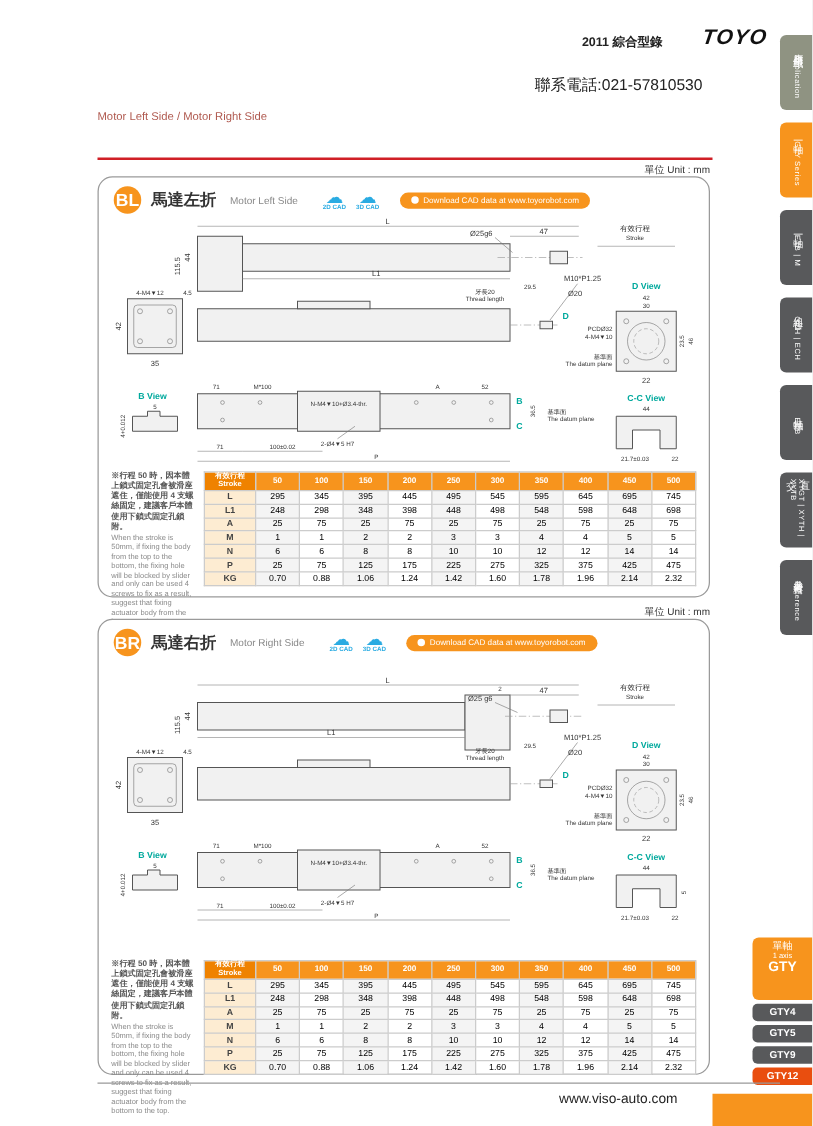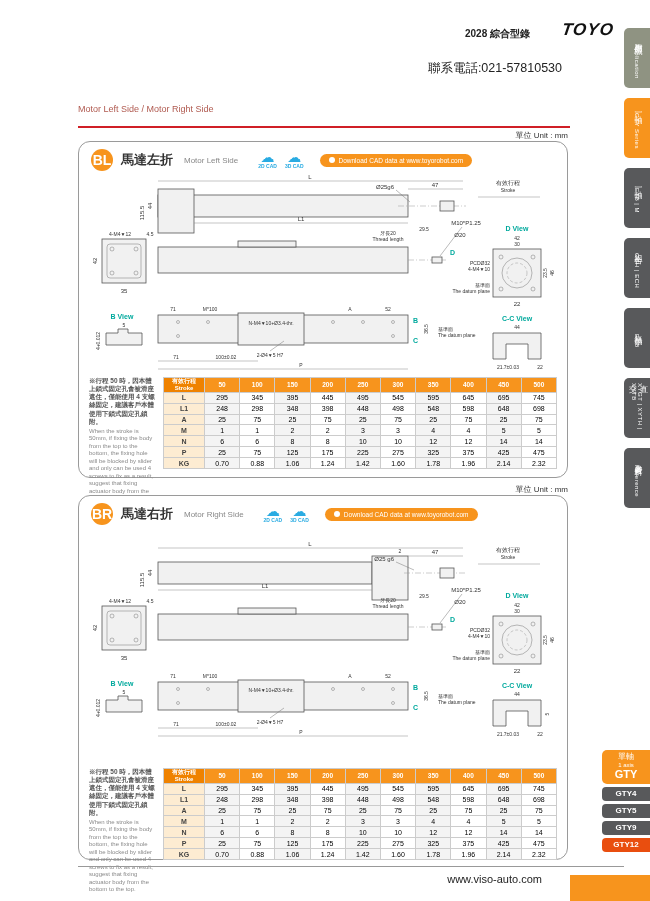--- a/index.html
+++ b/index.html
@@ -4,21 +4,21 @@
 <style>
   html,body{margin:0;padding:0;background:#e9e9e9;}
   .page{position:relative;width:650px;height:901px;background:#fff;font-family:"Liberation Sans",sans-serif;overflow:hidden;margin:0 auto;}
   
   .catalog{position:absolute;top:27px;right:120px;font-size:10px;font-weight:bold;color:#222;}
   .brand{position:absolute;top:20px;right:36px;font-size:17px;font-weight:bold;font-style:italic;letter-spacing:1px;color:#111;transform:skewX(-8deg);}
   .phone{position:absolute;top:60px;right:88px;font-size:12.5px;color:#222;}
   
   .title{position:absolute;left:78px;top:86px;}
   .title .zh{font-size:15px;font-weight:bold;color:#333;display:block;}
-  .title .en{font-size:9px;color:#b05a50;display:block;margin-top:18px;}
+  .title .en{font-size:9px;color:#b05a50;display:block;margin-top:2px;}
   .title-rule{position:absolute;left:78px;right:80px;top:126px;border-top:2px solid #d01f26;}
   
   .unit{position:absolute;right:82px;font-size:8px;color:#333;}
   .unit.u-bl{top:130px;} .unit.u-br{top:484px;}
   
   .panel{position:absolute;left:78px;width:490px;border:1px solid #9a9a9a;border-radius:12px;background:#fff;box-sizing:border-box;}
   .panel.bl{top:141px;height:337px;} .panel.br{top:495px;height:365px;}
   .panel-head{display:flex;align-items:center;gap:8px;padding:7px 12px 2px;}
   .badge{width:22px;height:22px;border-radius:50%;background:#f7941d;color:#fff;font-weight:bold;font-size:14px;display:flex;align-items:center;justify-content:center;flex:none;}
   .ptitle-zh{font-size:13px;font-weight:bold;color:#333;}
@@ -57,37 +57,37 @@
   table.spec tbody td:nth-child(even){background:#f4f4f4;}
   
   .rtab{position:absolute;right:0;width:26px;height:60px;border-radius:5px 0 0 5px;background:#58595b;color:#fff;writing-mode:vertical-rl;display:flex;align-items:center;justify-content:center;gap:3px;}
   .rtab .zh{font-size:8px;letter-spacing:1px;}
   .rtab .en{font-size:6px;letter-spacing:0.5px;}
   .rtab.t0{top:28px;background:#8f9382;}
   .rtab.t1{top:98px;background:#f7941d;}
   .rtab.t2{top:168px;} .rtab.t3{top:238px;} .rtab.t4{top:308px;} .rtab.t5{top:378px;} .rtab.t6{top:448px;}
   
   .series{position:absolute;right:0;top:750px;width:48px;}
-  .series-header{background:#f7941d;color:#fff;border-radius:5px 0 0 5px;text-align:center;padding:3px 0 4px;line-height:1.1;}
+  .series-header{background:#f7941d;color:#fff;border-radius:5px 0 0 5px;text-align:center;padding:3px 0 20px;line-height:1.1;}
   .series-header .zh{display:block;font-size:8px;}
   .series-header .ax{display:block;font-size:6px;}
   .series-header .nm{display:block;font-size:11px;font-weight:bold;}
   .sitem{height:14px;line-height:14px;margin-top:3px;background:#58595b;color:#fff;font-size:8px;font-weight:bold;text-align:center;border-radius:4px 0 0 4px;}
   .sitem.active{background:#e94e0f;}
   
   .footer-line{position:absolute;left:78px;right:26px;top:866px;border-top:1px solid #999;}
   .footer-url{position:absolute;right:108px;top:873px;font-size:11px;font-weight:normal;color:#222;}
   .corner-block{position:absolute;right:0;bottom:0;width:80px;height:26px;background:#f7941d;}
 </style>
 </head>
 <body>
 
 <div class="page">
 
-  <div class="catalog">2028 綜合型錄</div>
+  <div class="catalog">2011 綜合型錄</div>
   <div class="brand">TOYO</div>
   <div class="phone">聯系電話:021-57810530</div>
 
   <div class="title">
     <span class="en">Motor Left Side / Motor Right Side</span>
   </div>
   <div class="title-rule"></div>
 
   <div class="unit u-bl">單位 Unit : mm</div>
 

